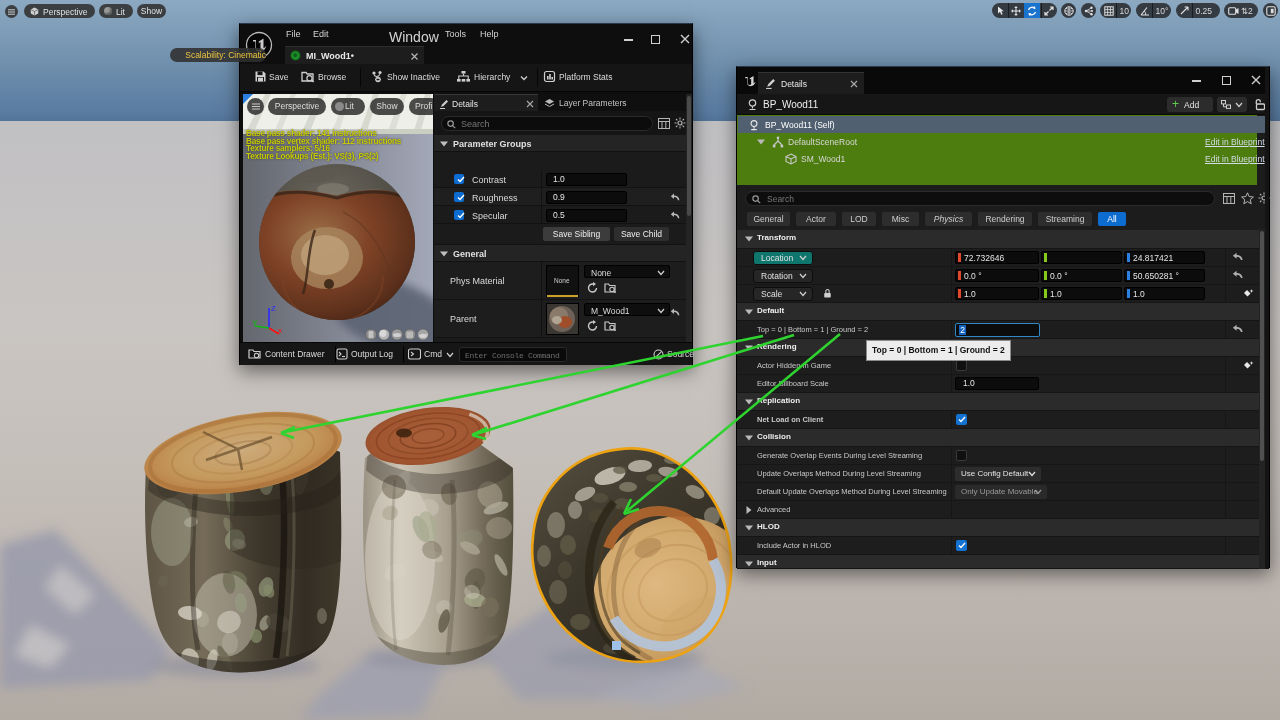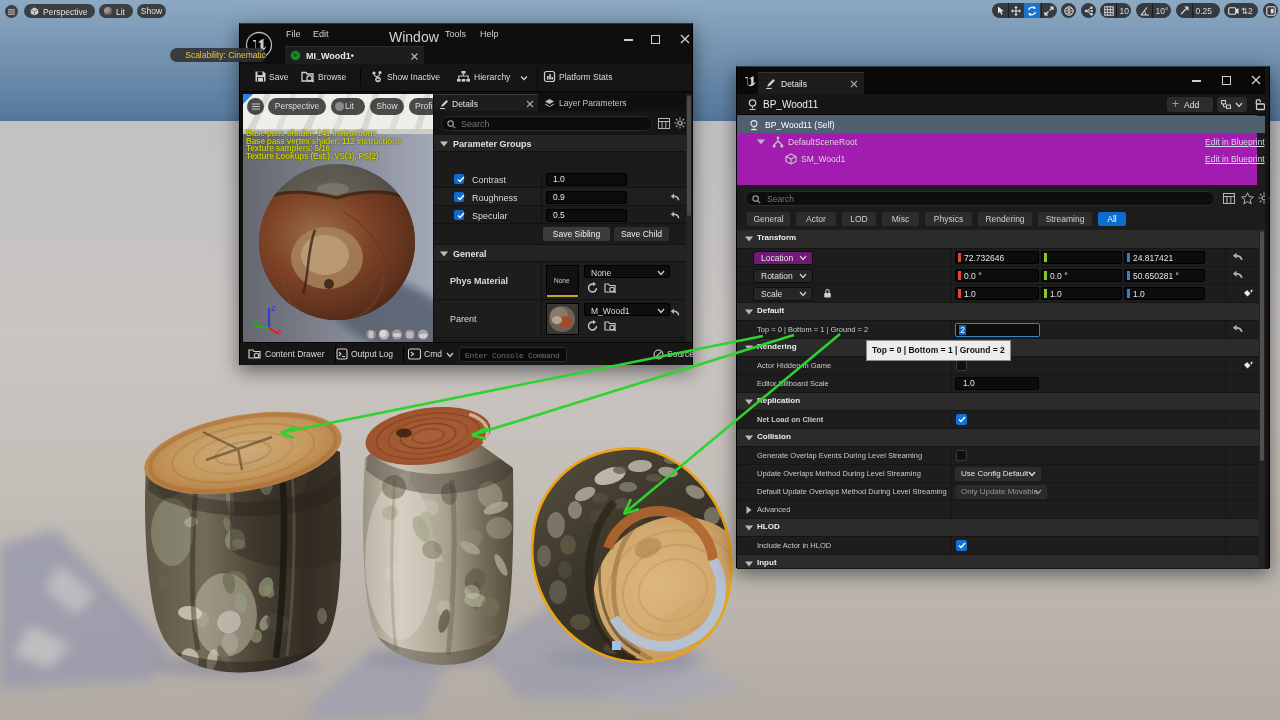--- a/index.html
+++ b/index.html
@@ -503,21 +503,21 @@
         <div class="abs" style="left:180px;top:3px;width:55px;height:14px;background:#2e2e2e;border-radius:2px;color:#eee;font-size:8.5px;line-height:14px;text-align:center;">Save Child</div>
       </div>
       <div class="abs" style="left:0;top:151px;width:252px;height:17px;background:#242424;border-bottom:1px solid #121212;box-sizing:border-box;">
         <svg class="abs" style="left:6px;top:6px" width="8" height="6" viewBox="0 0 8 6">
             <path d="M0,0.5 L8,0.5 L4,5.5 Z" fill="#c0c0c0"></path>
           </svg>
         <span class="abs" style="left:19px;top:3.5px;color:#e0e0e0;font-size:9px;font-weight:bold;">General</span>
       </div>
 
       <div class="abs" style="left:0;top:168px;width:252px;height:38px;background:#1d1d1d;border-bottom:1px solid #121212;box-sizing:border-box;">
-        <span class="abs" style="left:16px;top:14px;color:#dadada;font-size:9px;font-weight:bold;">Phys Material</span>
+        <span class="abs" style="left:16px;top:14px;color:#dadada;font-size:9px;">Phys Material</span>
         <div class="abs" style="left:107px;top:0;width:1px;height:38px;background:#121212;"></div>
         <div class="abs" style="left:112px;top:3px;width:33px;height:32px;background:#111;border:1px solid #000;box-sizing:border-box;">
           <span class="abs" style="left:7px;top:11px;color:#cfcfcf;font-size:6.5px;">None</span>
           <div class="abs" style="left:0;top:29px;width:31px;height:2px;background:#c9a227;"></div>
         </div>
         <div class="abs" style="left:150px;top:3px;width:86px;height:13px;background:#0e0e0e;border:1px solid #000;border-radius:2px;box-sizing:border-box;">
           <span class="abs" style="left:6px;top:1.5px;color:#dadada;font-size:8.5px;">None</span>
           <svg class="abs" style="left:72px;top:4px" width="8" height="6" viewBox="0 0 8 6">
               <path d="M1,1 L4,4.5 L7,1" stroke="#cfcfcf" stroke-width="1.2" fill="none"></path>
             </svg>
@@ -651,21 +651,21 @@
         <svg class="abs" style="left:18px;top:5px" width="8" height="6" viewBox="0 0 8 6">
             <path d="M1,1 L4,4.5 L7,1" stroke="#cfcfcf" stroke-width="1.2" fill="none"></path>
           </svg>
       </div>
       <svg class="abs" style="left:517px;top:4px" width="11" height="13" viewBox="0 0 11 13">
           <rect x="2.5" y="6" width="8" height="5.5" rx="1" fill="none" stroke="#cfcfcf" stroke-width="1.3"></rect>
           <path d="M4.5,6 L4.5,3.5 C4.5,1 8.5,1 8.5,3.5 L8.5,4.2" fill="none" stroke="#cfcfcf" stroke-width="1.3" transform="translate(-2.2,0)"></path>
         </svg>
     </div>
 
-    <div class="abs" style="left:0;top:48px;width:520px;height:70px;background:#a21caf;">
+    <div class="abs" style="left:0;top:48px;width:520px;height:70px;background:#4d7c0f;">
       <div class="abs" style="left:1px;top:1px;width:530px;height:17px;background:#516070;">
         <svg class="abs" style="left:10px;top:2.5px" width="12" height="12" viewBox="0 0 13 13">
             <circle cx="6.5" cy="5" r="3.2" fill="none" stroke="#e8e8e8" stroke-width="1.2"></circle>
             <path d="M6.5,8.5 L6.5,10.5 M3.5,11.5 H9.5" stroke="#e8e8e8" stroke-width="1.2"></path>
           </svg>
         <span class="abs" style="left:27px;top:3.5px;color:#fff;">BP_Wood11 (Self)</span>
       </div>
       <div class="abs" style="left:0;top:18px;width:532px;height:17px;">
         <svg class="abs" style="left:20px;top:6px" width="8" height="6" viewBox="0 0 8 6">
             <path d="M0,0.5 L8,0.5 L4,5.5 Z" fill="#b9b9b9"></path>
@@ -708,36 +708,36 @@
           <circle cx="6" cy="6" r="2" fill="none" stroke="#b5b5b5" stroke-width="1.2"></circle>
           <path d="M6,0.5 V2.5 M6,9.5 V11.5 M0.5,6 H2.5 M9.5,6 H11.5 M2,2 L3.4,3.4 M8.6,8.6 L10,10 M10,2 L8.6,3.4 M3.4,8.6 L2,10" stroke="#b5b5b5" stroke-width="1.1"></path>
         </svg>
     </div>
 
     <div class="abs" style="left:0;top:144px;width:532px;height:18px;background:#1c1c1c;">
       <div class="abs" style="left:10px;top:1px;width:43px;height:14px;background:#2d2d2d;border-radius:2px;text-align:center;line-height:14px;color:#cfcfcf;">General</div>
       <div class="abs" style="left:59px;top:1px;width:40px;height:14px;background:#2d2d2d;border-radius:2px;text-align:center;line-height:14px;color:#cfcfcf;">Actor</div>
       <div class="abs" style="left:105px;top:1px;width:34px;height:14px;background:#2d2d2d;border-radius:2px;text-align:center;line-height:14px;color:#cfcfcf;">LOD</div>
       <div class="abs" style="left:145px;top:1px;width:37px;height:14px;background:#2d2d2d;border-radius:2px;text-align:center;line-height:14px;color:#cfcfcf;">Misc</div>
-      <div class="abs" style="left:188px;top:1px;width:47px;height:14px;background:#2d2d2d;border-radius:2px;text-align:center;line-height:14px;color:#cfcfcf;">Physics</div>
+      <div class="abs" style="left:188px;top:1px;width:47px;height:14px;background:#2d2d2d;border-radius:2px;text-align:center;line-height:14px;color:#cfcfcf;font-style:italic;">Physics</div>
       <div class="abs" style="left:241px;top:1px;width:54px;height:14px;background:#2d2d2d;border-radius:2px;text-align:center;line-height:14px;color:#cfcfcf;">Rendering</div>
       <div class="abs" style="left:301px;top:1px;width:54px;height:14px;background:#2d2d2d;border-radius:2px;text-align:center;line-height:14px;color:#cfcfcf;">Streaming</div>
       <div class="abs" style="left:361px;top:1px;width:28px;height:14px;background:#0d6cd0;border-radius:2px;text-align:center;line-height:14px;color:#fff;">All</div>
     </div>
 
     <div id="grid" class="abs" style="left:0;top:162px;width:522px;height:340px;overflow:hidden;background:#1d1d1d;">
       <div class="abs" style="left:0;top:1px;width:522px;height:19px;background:#2b2b2b;border-bottom:1px solid #151515;box-sizing:border-box;"></div>
       <svg class="abs" style="left:8px;top:7px" width="8" height="6" viewBox="0 0 8 6">
           <path d="M0,0.5 L8,0.5 L4,5.5 Z" fill="#b9b9b9"></path>
         </svg>
       <span class="abs" style="left:20px;top:4px;color:#ededed;font-weight:bold;font-size:8px;">Transform</span>
       <div class="abs" style="left:0;top:20px;width:522px;height:18px;background:#1d1d1d;border-bottom:1px solid #161616;box-sizing:border-box;"></div>
       <div class="abs" style="left:214px;top:20px;width:1px;height:18px;background:#161616;"></div>
       <div class="abs" style="left:488px;top:20px;width:1px;height:18px;background:#161616;"></div>
-      <div class="abs" style="left:16px;top:22px;width:60px;height:14px;background:#701a75;border:1px solid #0d0d0d;border-radius:3px;box-sizing:border-box;color:#e0e0e0;padding-left:7px;line-height:12px;">Location</div>
+      <div class="abs" style="left:16px;top:22px;width:60px;height:14px;background:#0f766e;border:1px solid #0d0d0d;border-radius:3px;box-sizing:border-box;color:#e0e0e0;padding-left:7px;line-height:12px;">Location</div>
       <svg class="abs" style="left:62px;top:26px" width="8" height="6" viewBox="0 0 8 6">
           <path d="M1,1 L4,4.5 L7,1" stroke="#cfcfcf" stroke-width="1.2" fill="none"></path>
         </svg>
       <div class="abs" style="left:218px;top:22px;width:84px;height:13px;background:#0c0c0c;border:1px solid #000;border-radius:2px;box-sizing:border-box;"></div>
       <div class="abs" style="left:221px;top:24px;width:2.5px;height:9px;background:#e0482e;"></div>
       <span class="abs" style="left:227px;top:24px;color:#e4e4e4;text-align:right;">72.732646</span>
       <div class="abs" style="left:304px;top:22px;width:81px;height:13px;background:#0c0c0c;border:1px solid #000;border-radius:2px;box-sizing:border-box;"></div>
       <div class="abs" style="left:307px;top:24px;width:2.5px;height:9px;background:#84c91c;"></div>
       <span class="abs" style="left:313px;top:40px;color:#e4e4e4;">-388.215042</span>
       <div class="abs" style="left:387px;top:22px;width:81px;height:13px;background:#0c0c0c;border:1px solid #000;border-radius:2px;box-sizing:border-box;"></div>

